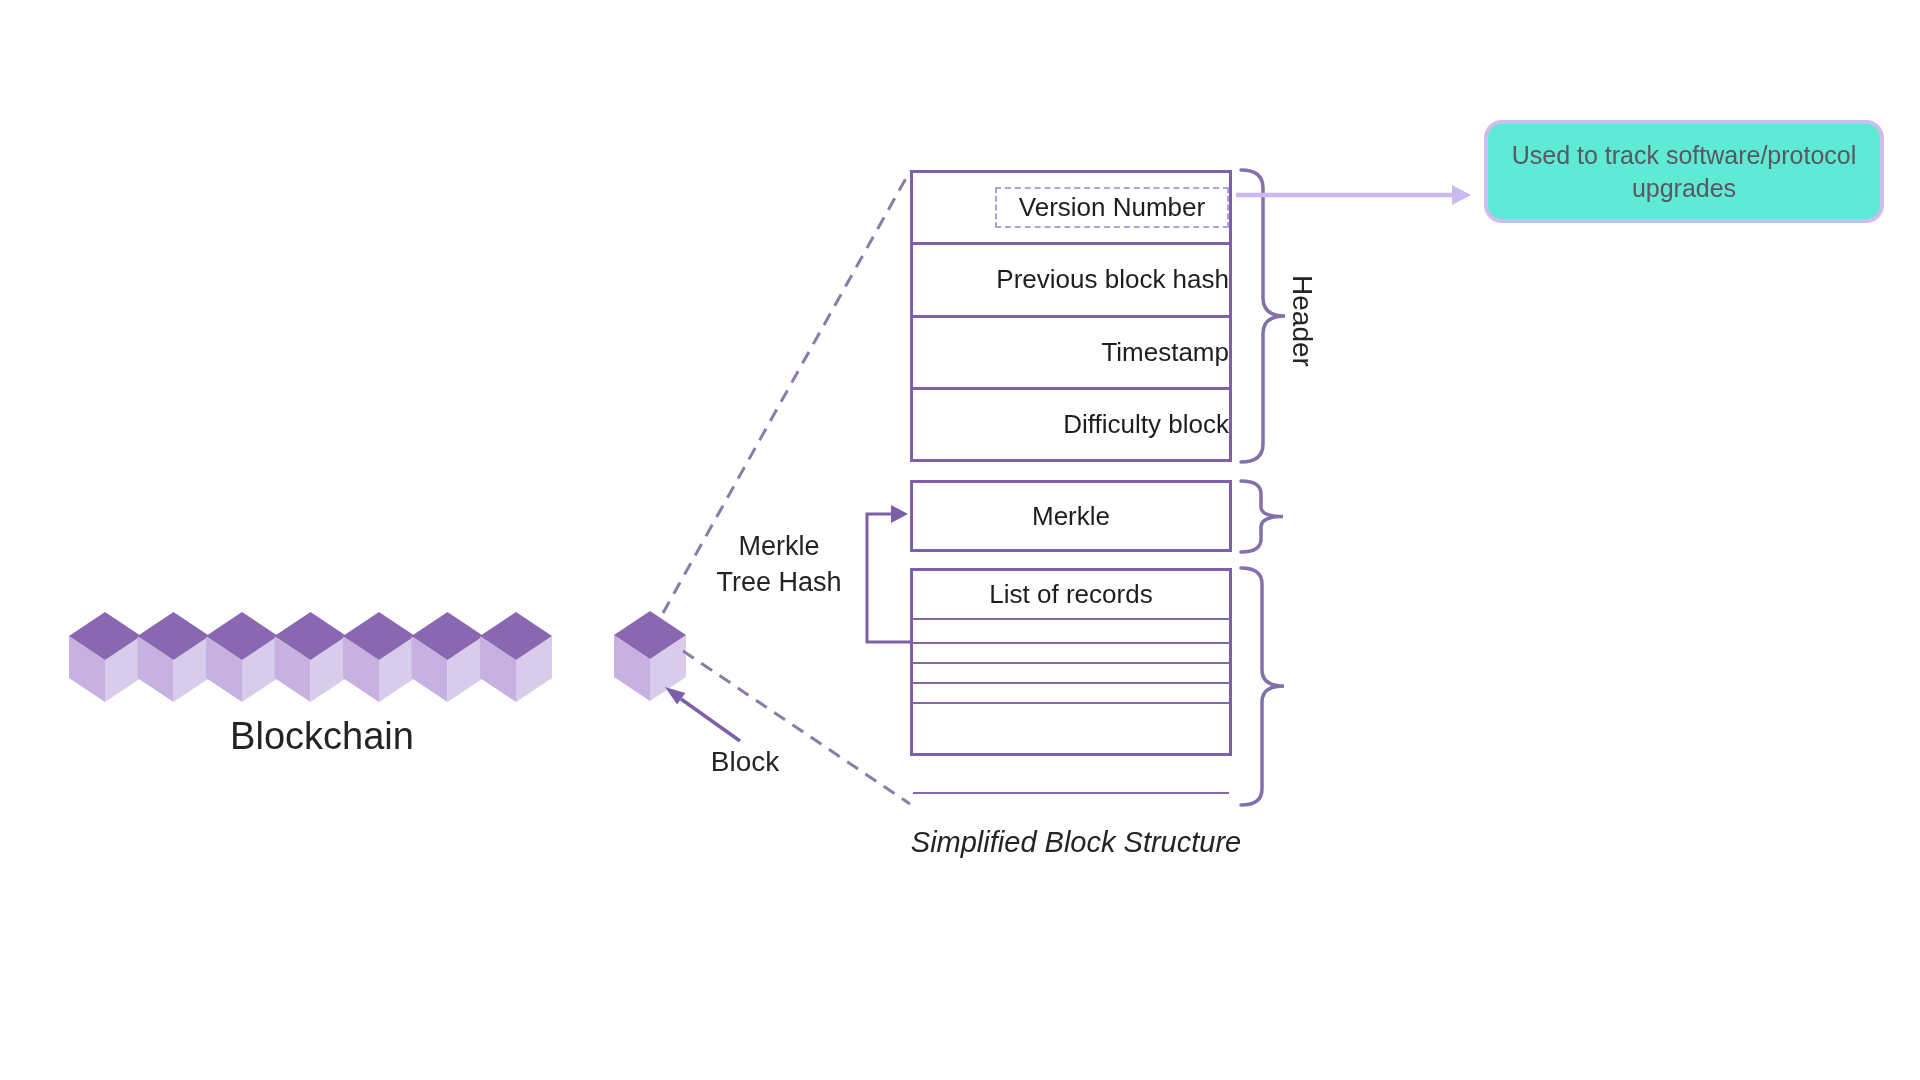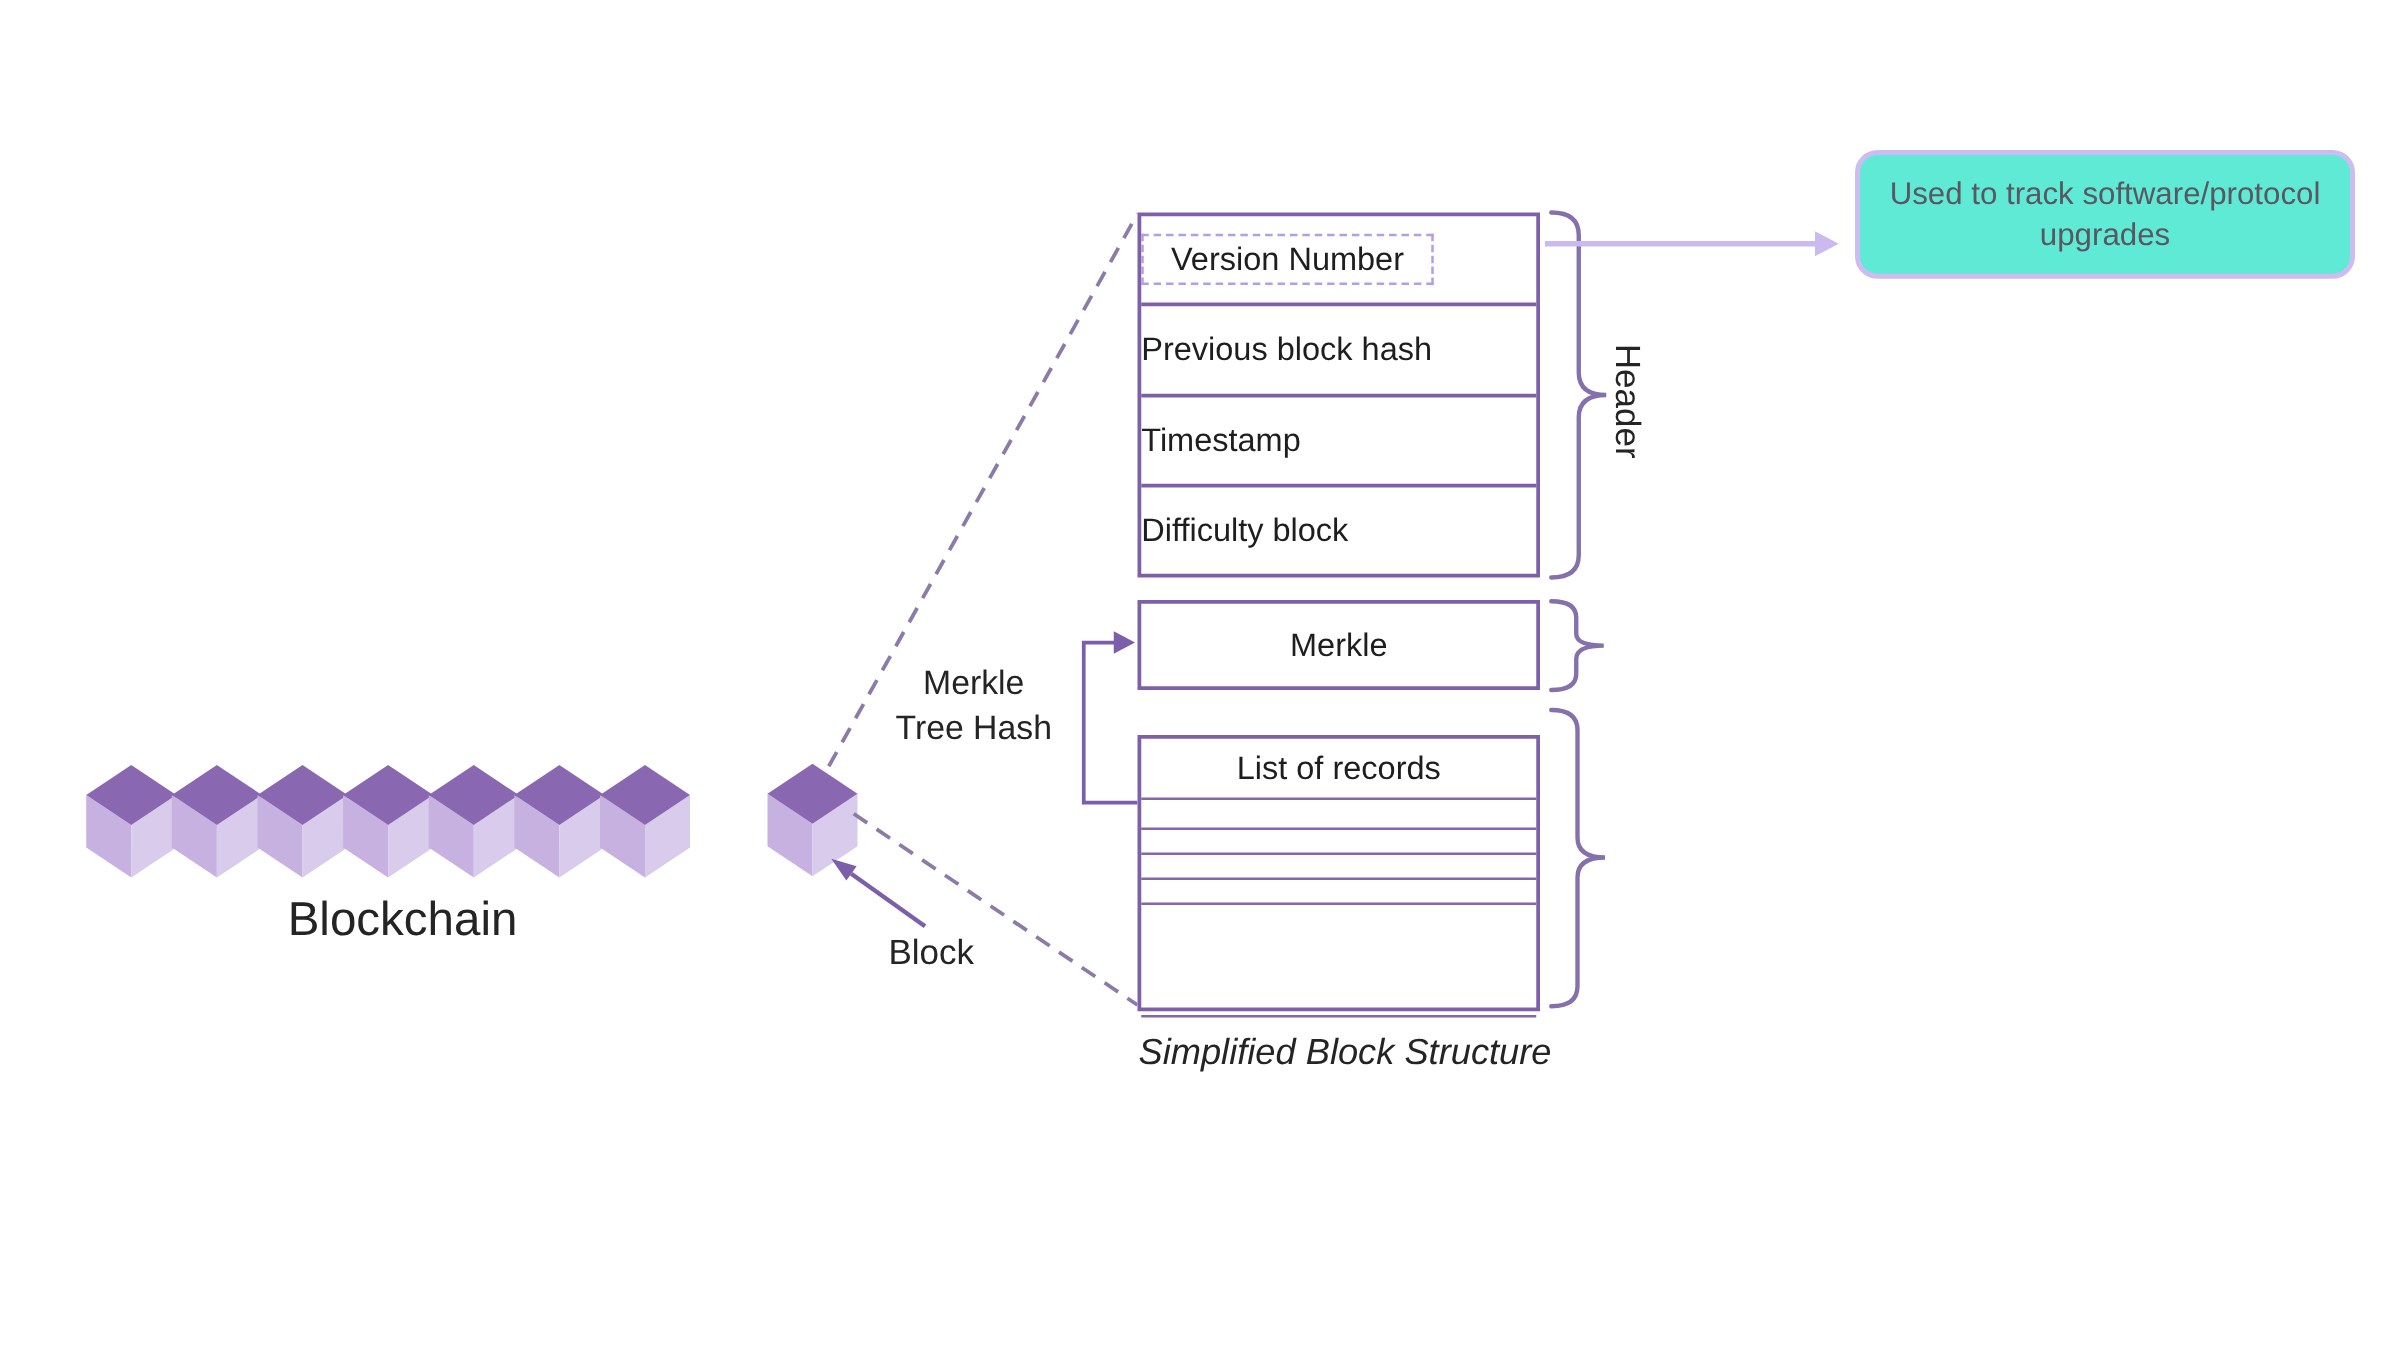--- a/index.html
+++ b/index.html
@@ -10,30 +10,30 @@
   }
   #diagram-svg { position:absolute; left:0; top:0; width:1920px; height:1080px; }
 
   
   .struct-box {
     position:absolute; left:910px; width:322px;
     border:3px solid #7e60a8; background:#ffffff; box-sizing:border-box;
   }
   #header-box { top:170px; height:292px; display:flex; flex-direction:column; }
   .header-row {
-    flex:1; display:flex; align-items:center; justify-content:flex-start;
+    flex:1; display:flex; align-items:center; justify-content:flex-end;
     font-size:26px; position:relative;
   }
   .header-row + .header-row { border-top:3px solid #7e60a8; }
   #version-dashed-box {
     width:234px; height:41px; border:2px dashed #b3a0e2; box-sizing:border-box;
     display:flex; align-items:center; justify-content:center;
   }
   #merkle-box { top:480px; height:72px; display:flex; align-items:center; justify-content:center; font-size:26px; }
-  #list-box { top:568px; height:221px;margin-top:20px; }
+  #list-box { top:568px; height:188px; }
   #records-label-row {
     position:absolute; left:0; top:0; width:100%; height:47px;
     display:flex; align-items:center; justify-content:center; font-size:26px;
   }
   .record-line { position:absolute; left:0; width:100%; height:2px; background:#8467a9; }
 
   
   #annotation-box {
     position:absolute; left:1484px; top:120px; width:400px; height:103px;
     border:4px solid #cdbcf0; border-radius:18px; box-sizing:border-box;

